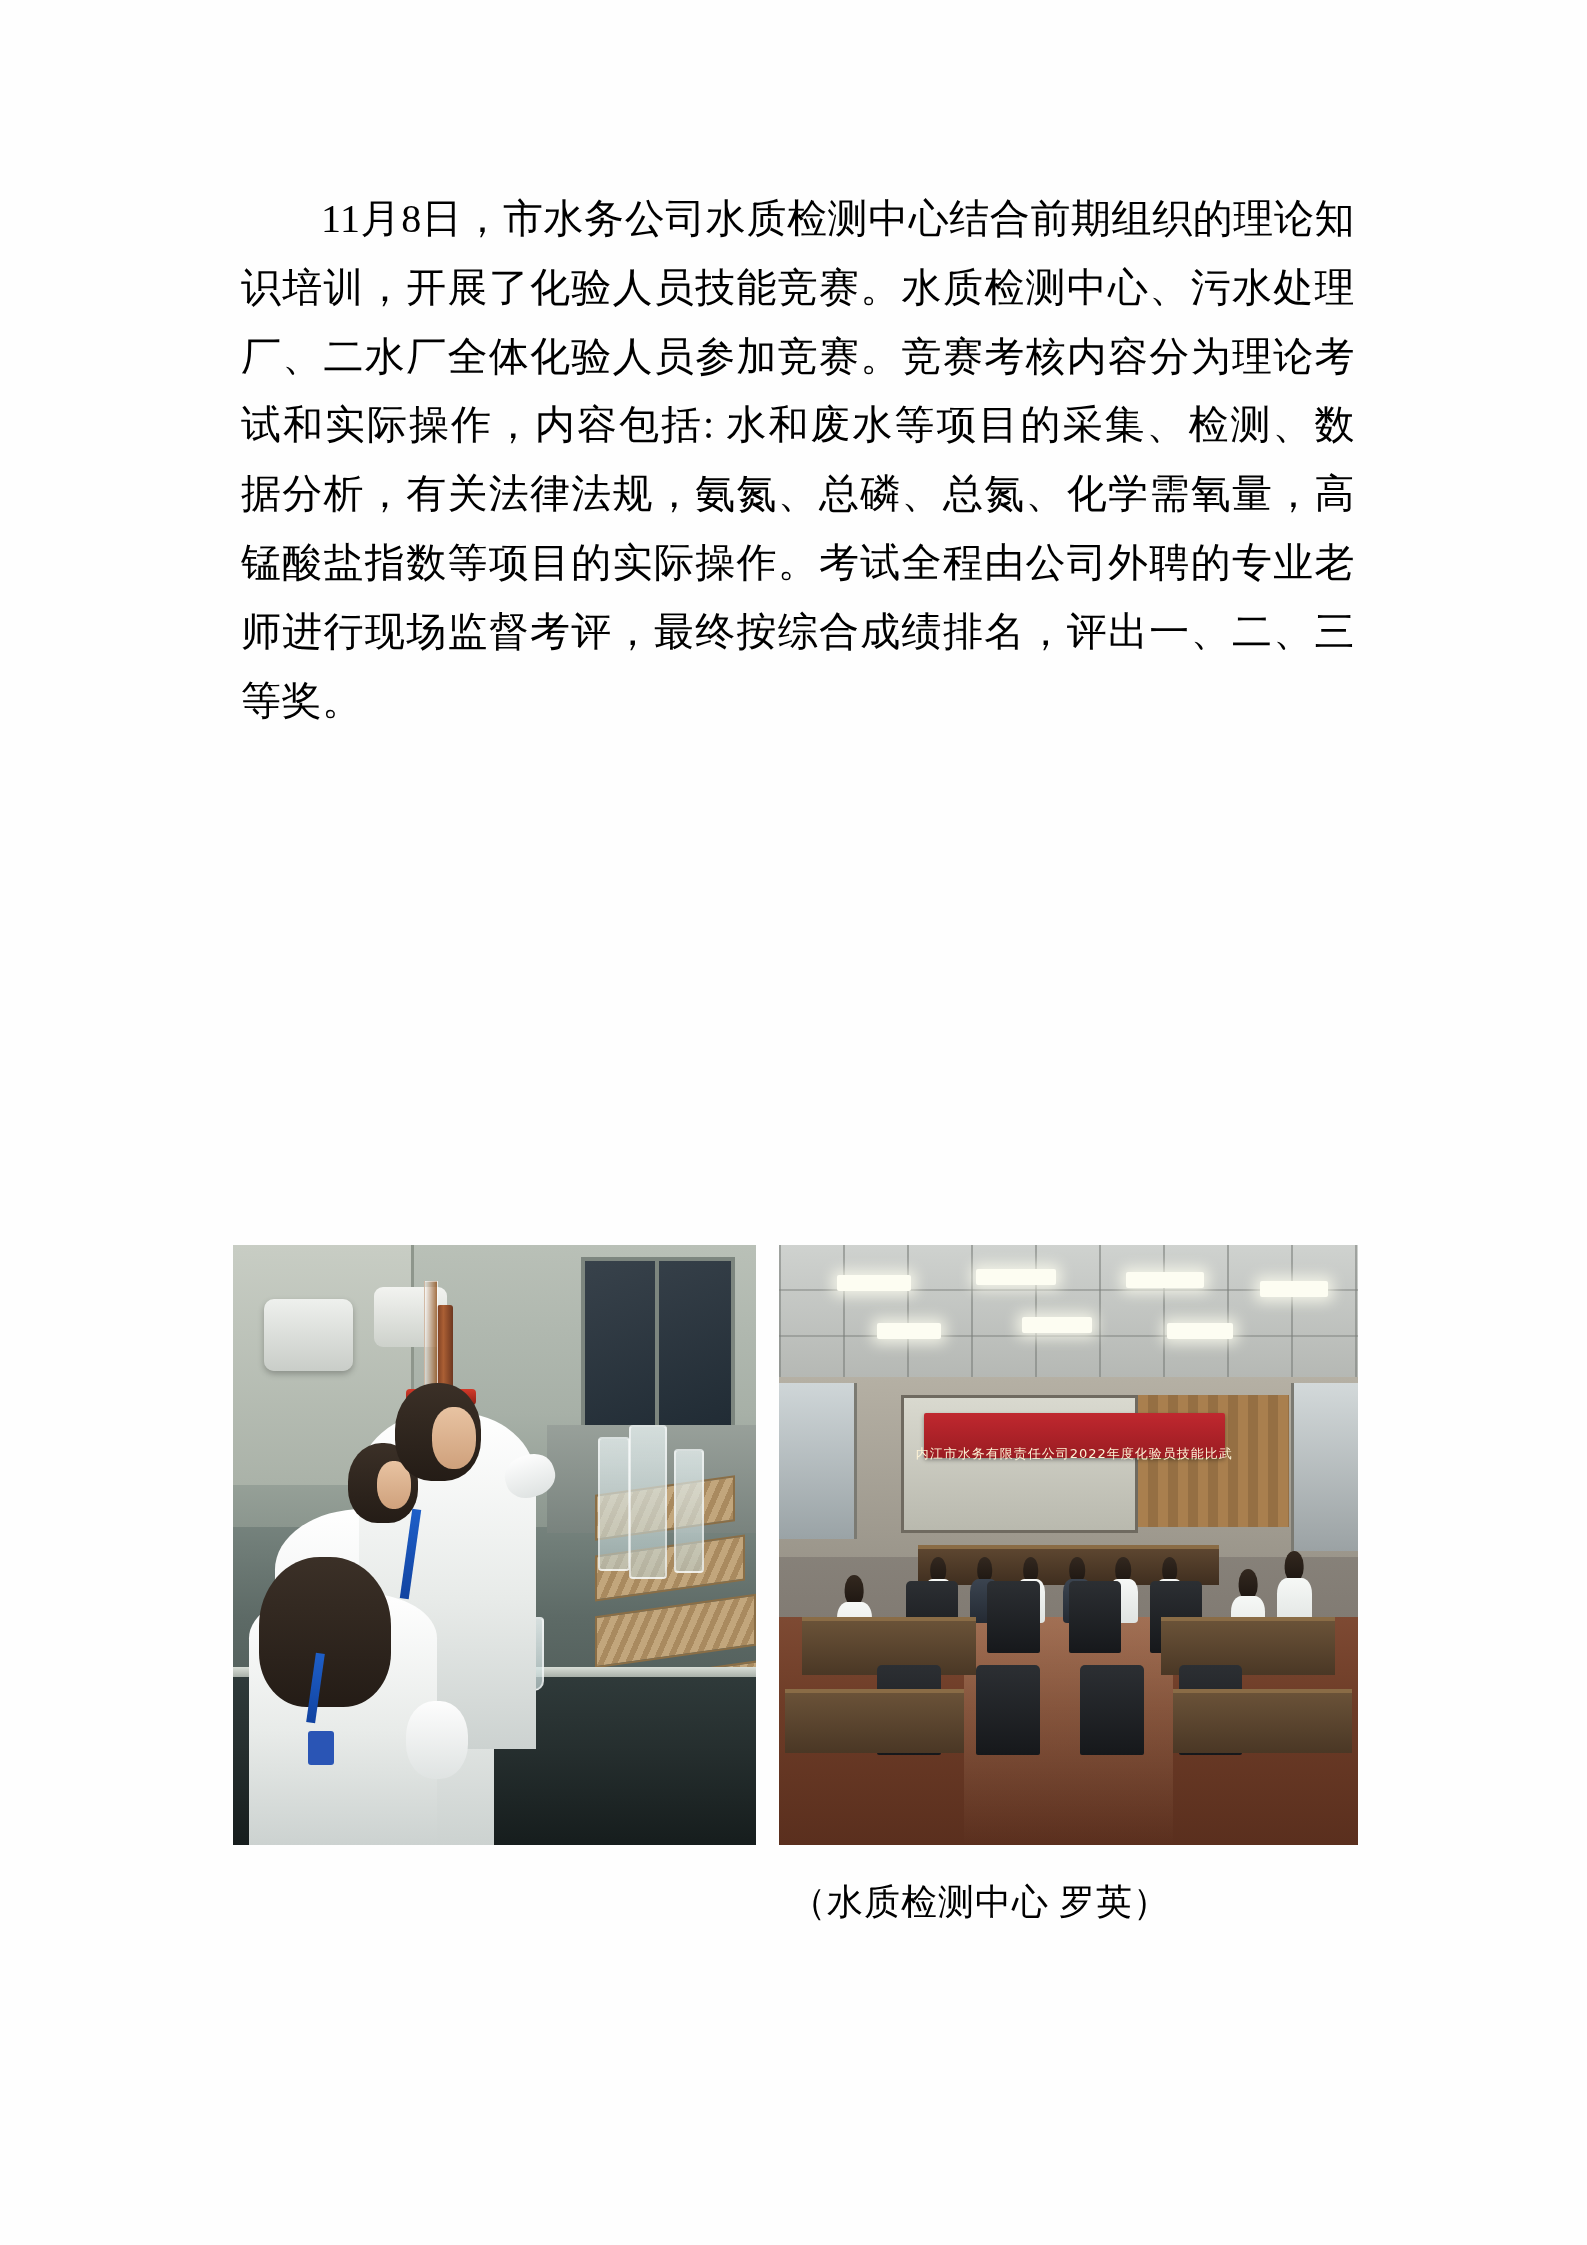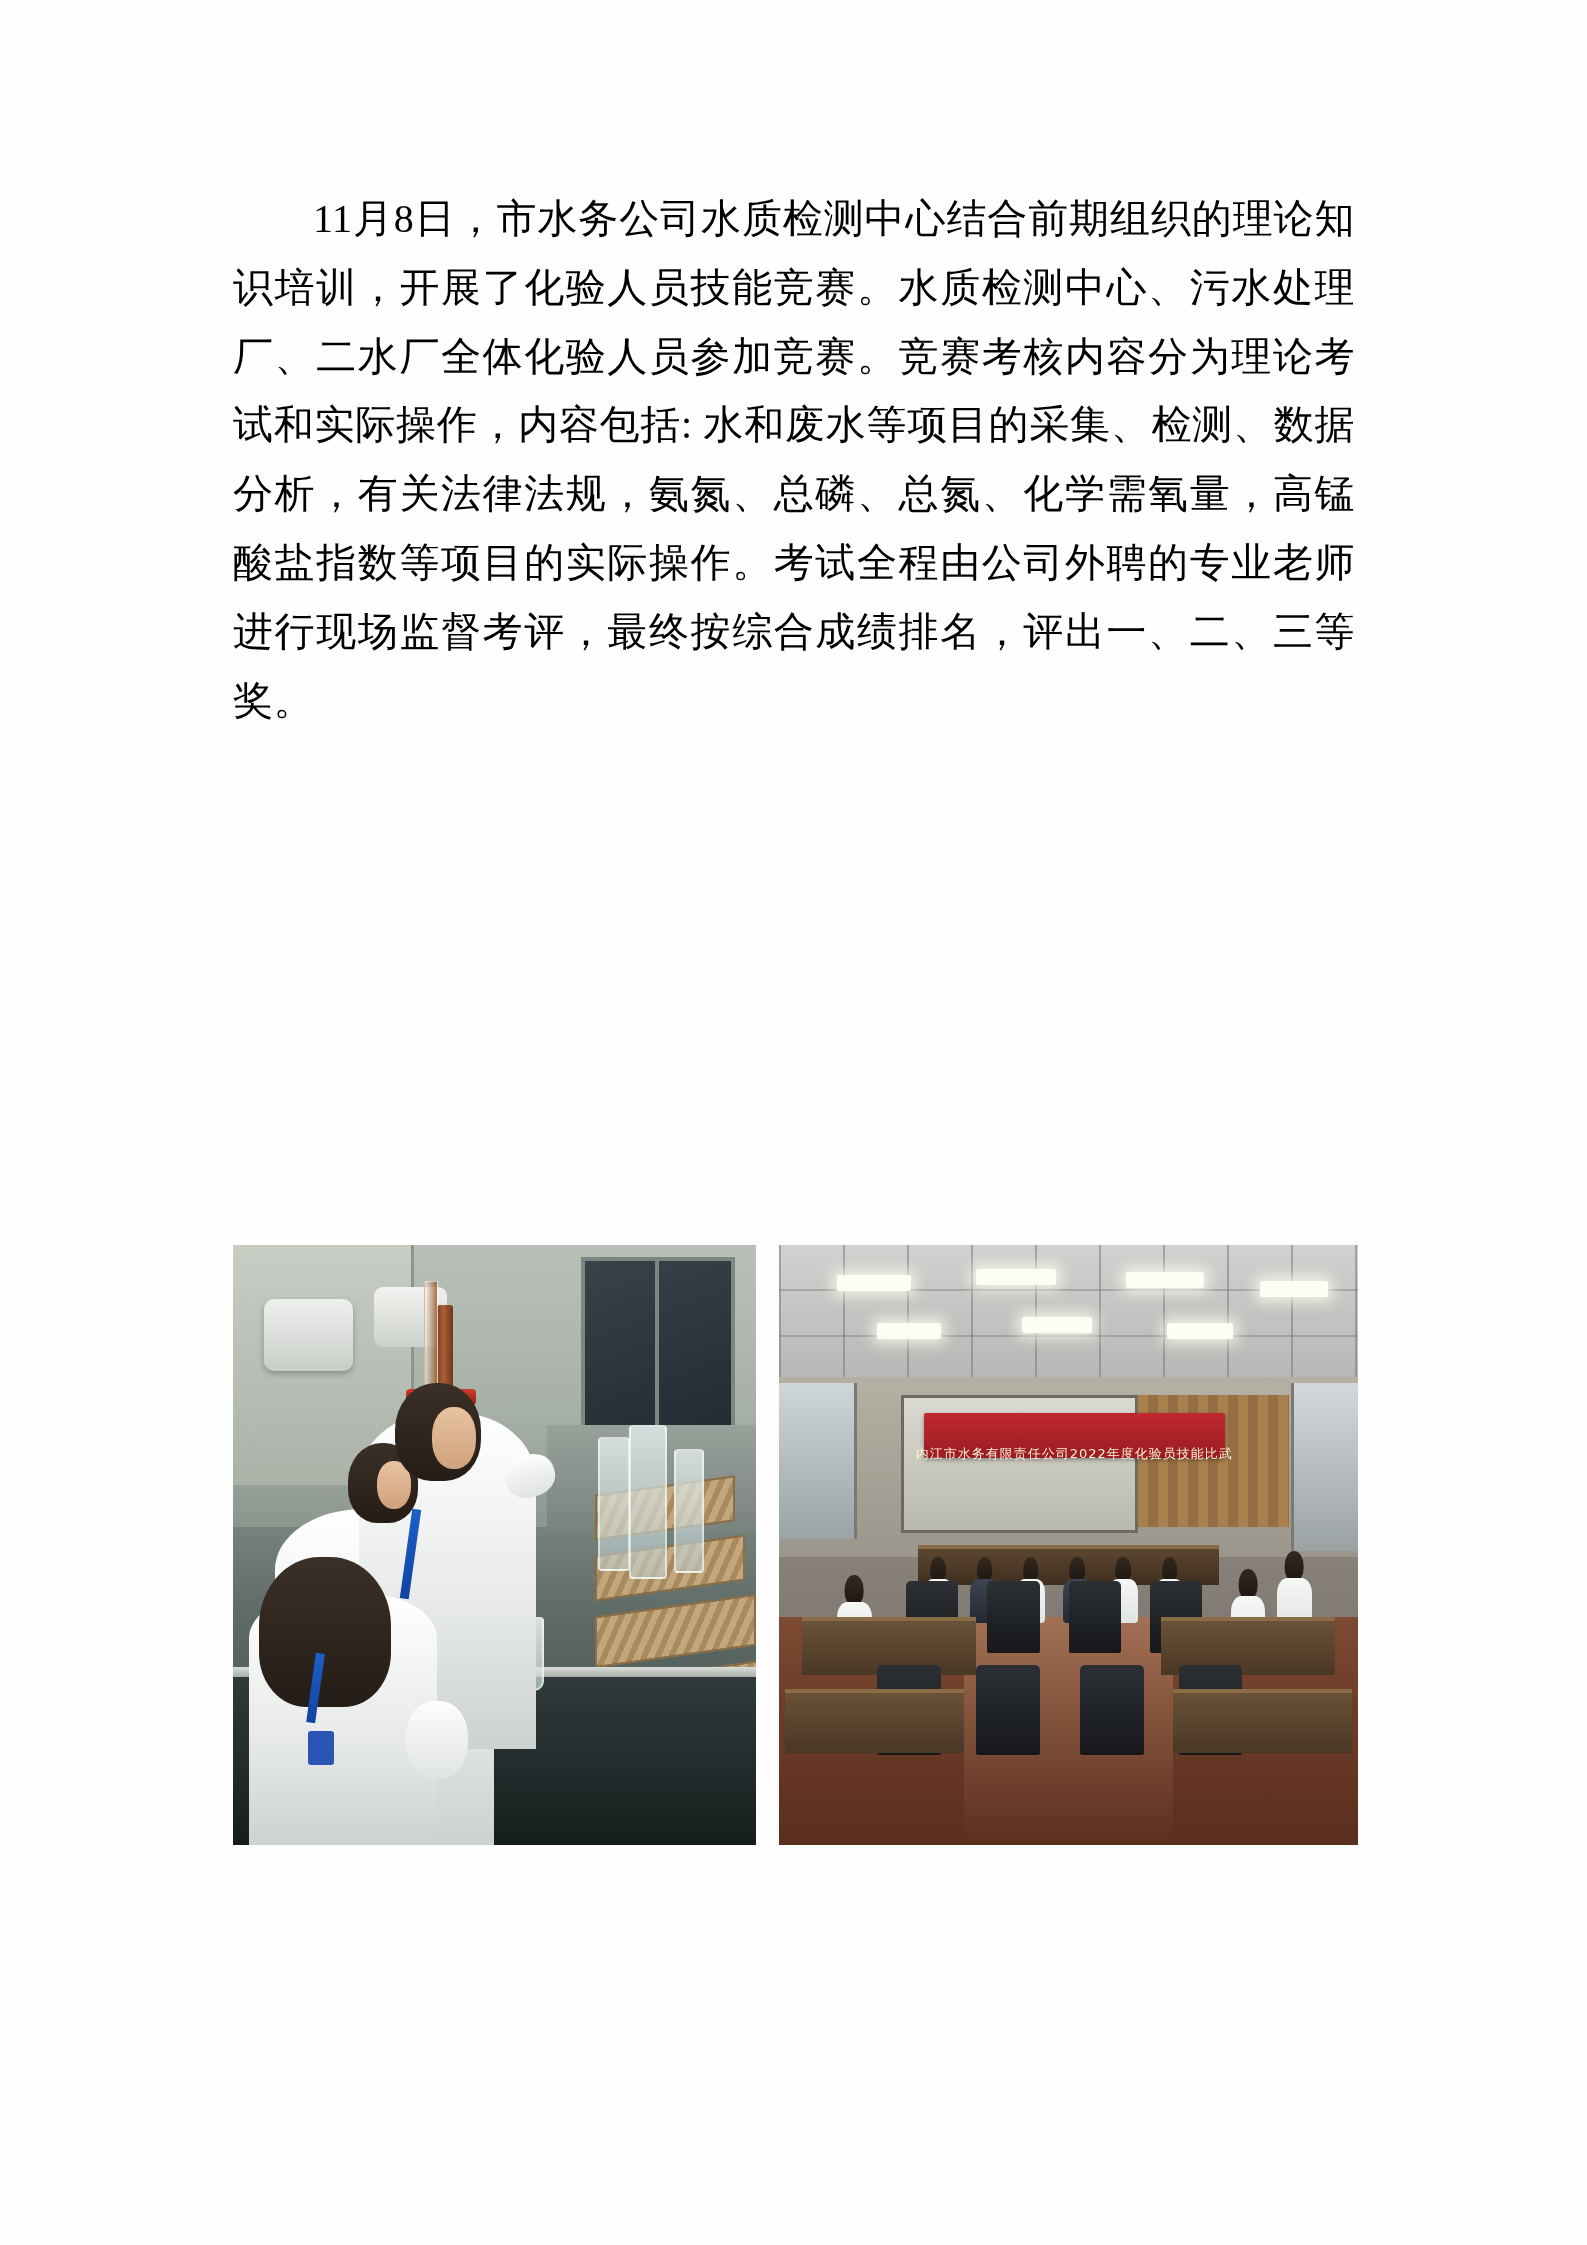--- a/index.html
+++ b/index.html
@@ -28,21 +28,21 @@
     left: 233px;
     top: 185px;
     width: 1122px;
   }
   .para {
     font-size: 40px;
     line-height: 1.72;
     text-align: justify;
     text-justify: inter-ideograph;
     text-indent: 2em;
-    margin: 0 0 0 0;
+    margin: 0 0 0 8px;
     letter-spacing: 0.5px;
     font-family: "Liberation Serif", "DejaVu Serif", serif;
   }
   .para + .para {
     margin-top: 2px;
   }
 
   
   .photo-row {
     position: absolute;
@@ -463,14 +463,15 @@
         <div class="chair c-g"></div>
         <div class="chair c-h"></div>
 
         <div class="desk d3"></div>
         <div class="desk d4"></div>
       </div>
     </div>
 
   </div>
 
+  <div class="caption">（水质检测中心  罗英）</div>
 
 </div>
 
 </body></html>

